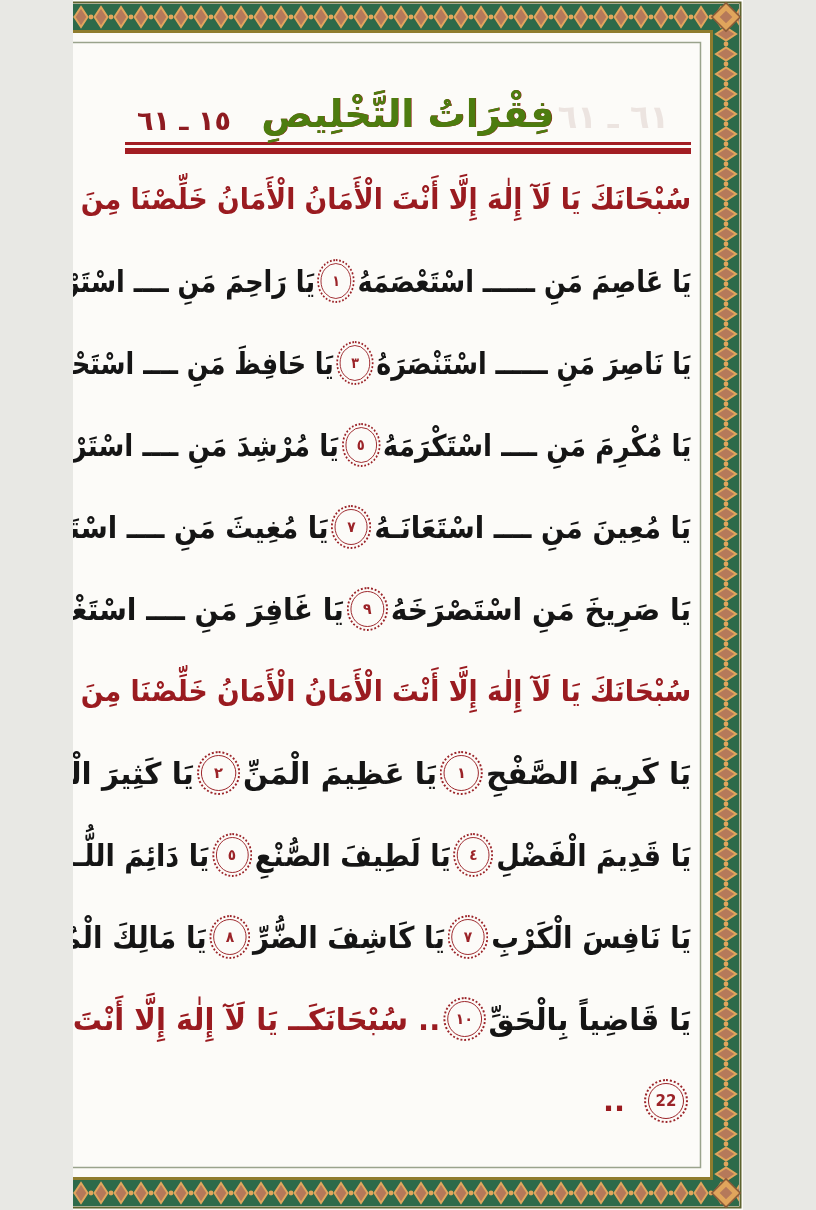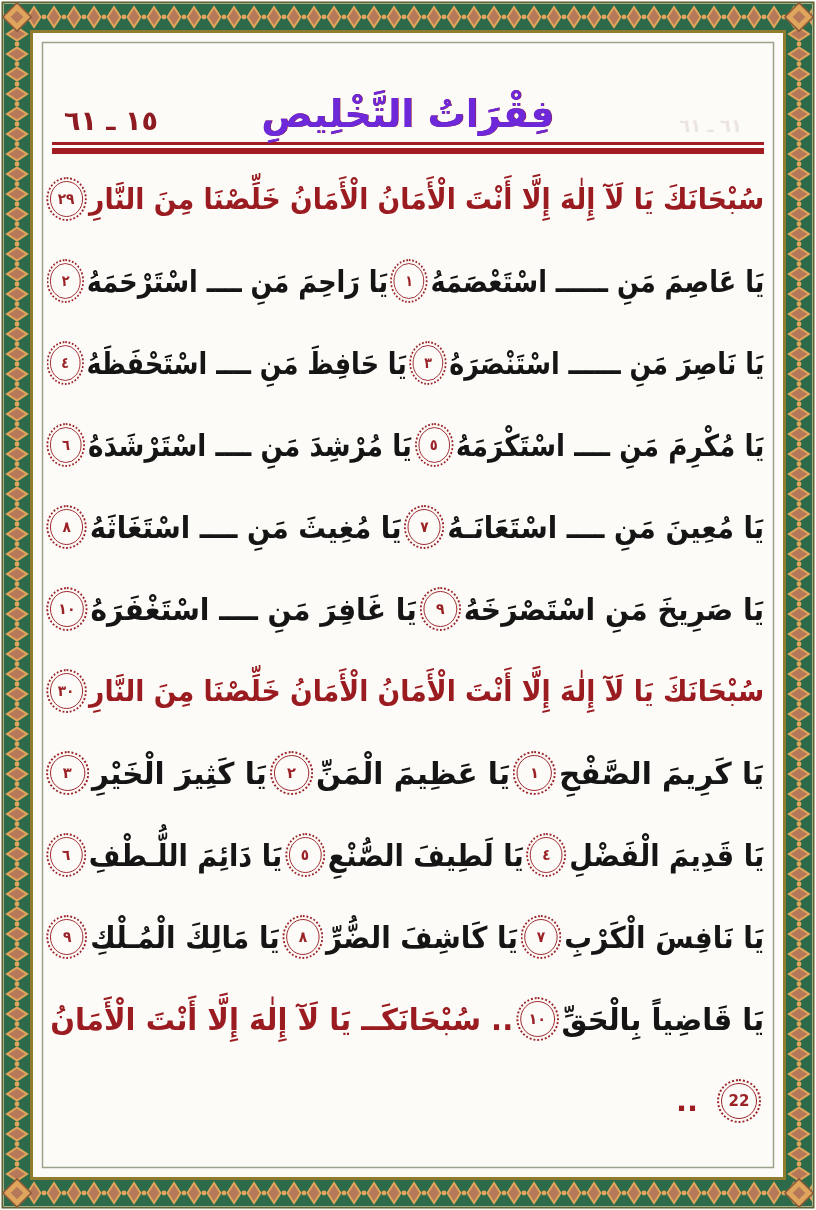--- a/index.html
+++ b/index.html
@@ -1,39 +1,39 @@
 <!DOCTYPE html>
 <html lang="ar"><head>
 <meta charset="utf-8">
 <style>
   html,body{margin:0;padding:0;background:#e8e8e4;}
   .page{
-    position:relative;width:816px;height:1210px;margin:0 auto;
+    position:relative;width:670px;height:1210px;margin:0 auto;
     background:#fcfbf8;overflow:hidden;
     font-family:"DejaVu Sans",sans-serif;direction:rtl;
   }
   .frame{position:absolute;inset:0;z-index:0;}
   .content{position:absolute;inset:44px;z-index:1;padding:0 6px;box-sizing:border-box;}
   
   .header{
     direction:ltr;display:grid;grid-template-columns:1fr auto 1fr;
     align-items:end;height:92px;padding:0 14px;box-sizing:border-box;
   }
   .hnum{
     direction:rtl;unicode-bidi:isolate;justify-self:start;
     color:#8e1b21;font-size:27px;font-weight:bold;letter-spacing:2px;
   }
   .title{
-    justify-self:center;color:#6d28d9;font-size:38px;font-weight:bold;
+    justify-self:center;color:#4d7c0f;font-size:38px;font-weight:bold;
     direction:rtl;unicode-bidi:isolate;white-space:nowrap;
     text-shadow:0.5px 0 0 #9a1b20;
   }
   .ghost{
     direction:rtl;unicode-bidi:isolate;justify-self:end;padding-right:10px;
-    color:#ece4e0;font-size:18px;font-weight:bold;letter-spacing:2px;
+    color:#ece4e0;font-size:32px;font-weight:bold;letter-spacing:2px;
   }
   
   .divider{margin:6px 2px 0 2px;}
   .divider .thin{height:3px;background:#a21d23;}
   .divider .thick{height:6px;background:#a21d23;margin-top:3px;}
   
   .body{padding-top:4px;}
   .line{
     display:flex;align-items:center;justify-content:space-between;
     height:82px;white-space:nowrap;font-weight:bold;font-size:30px;

